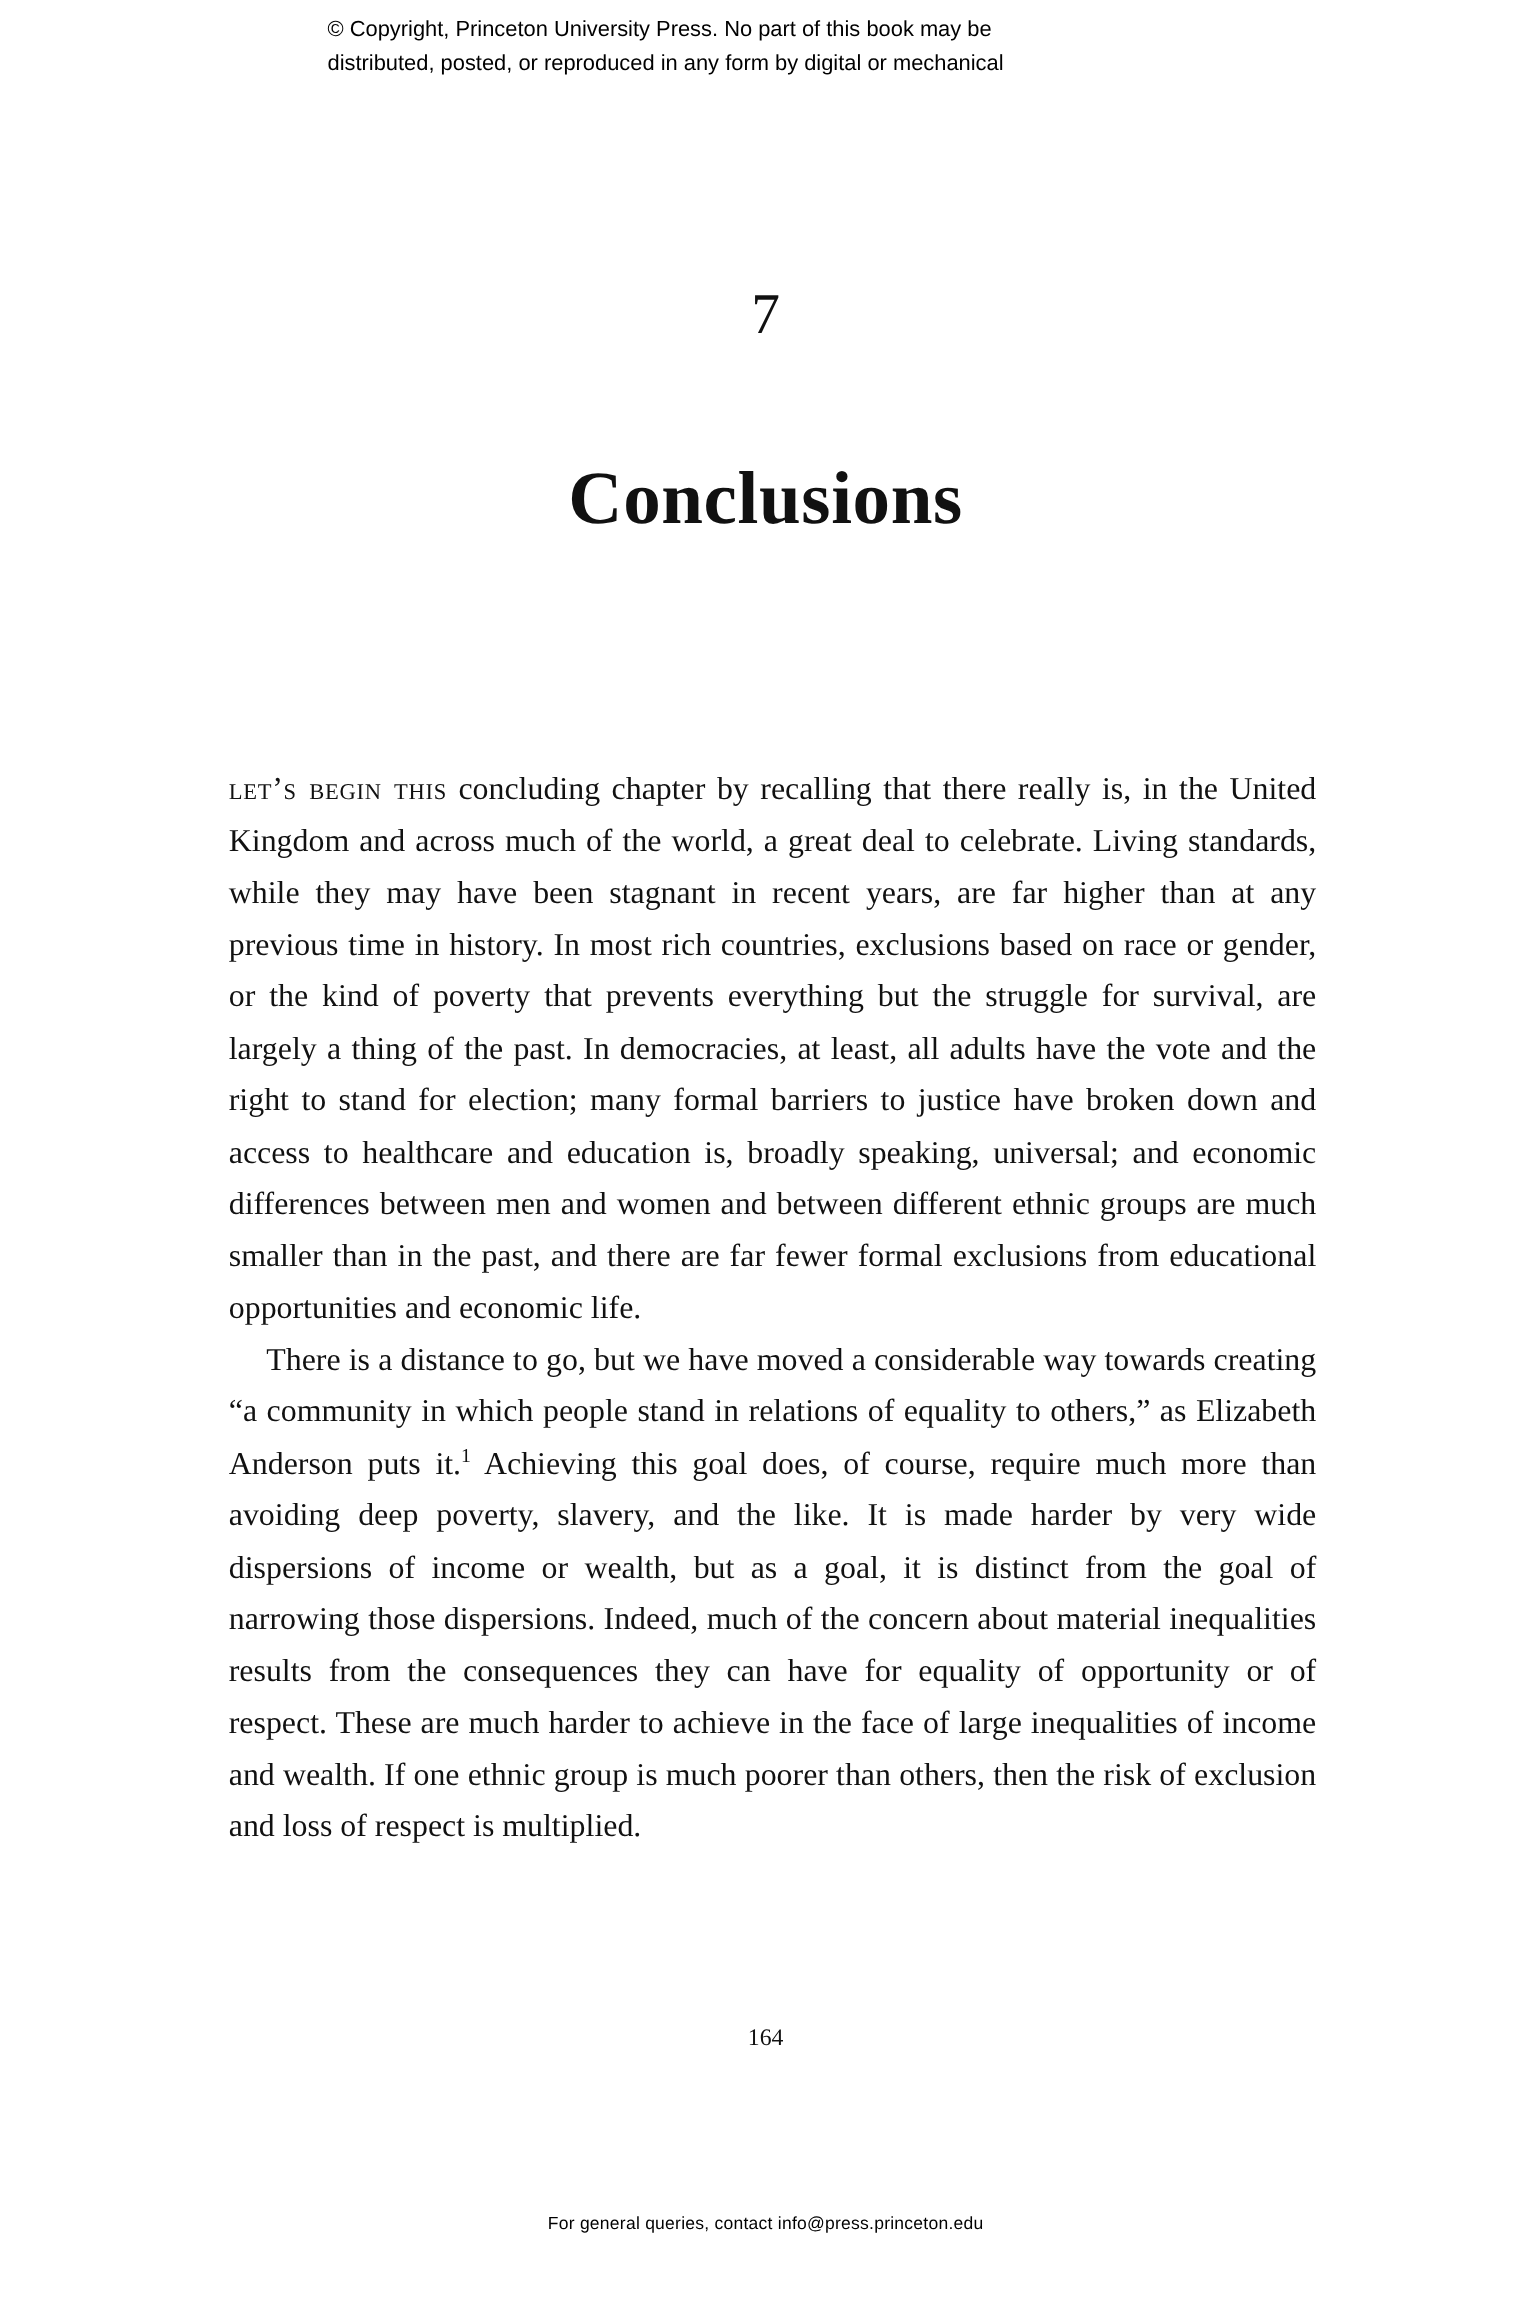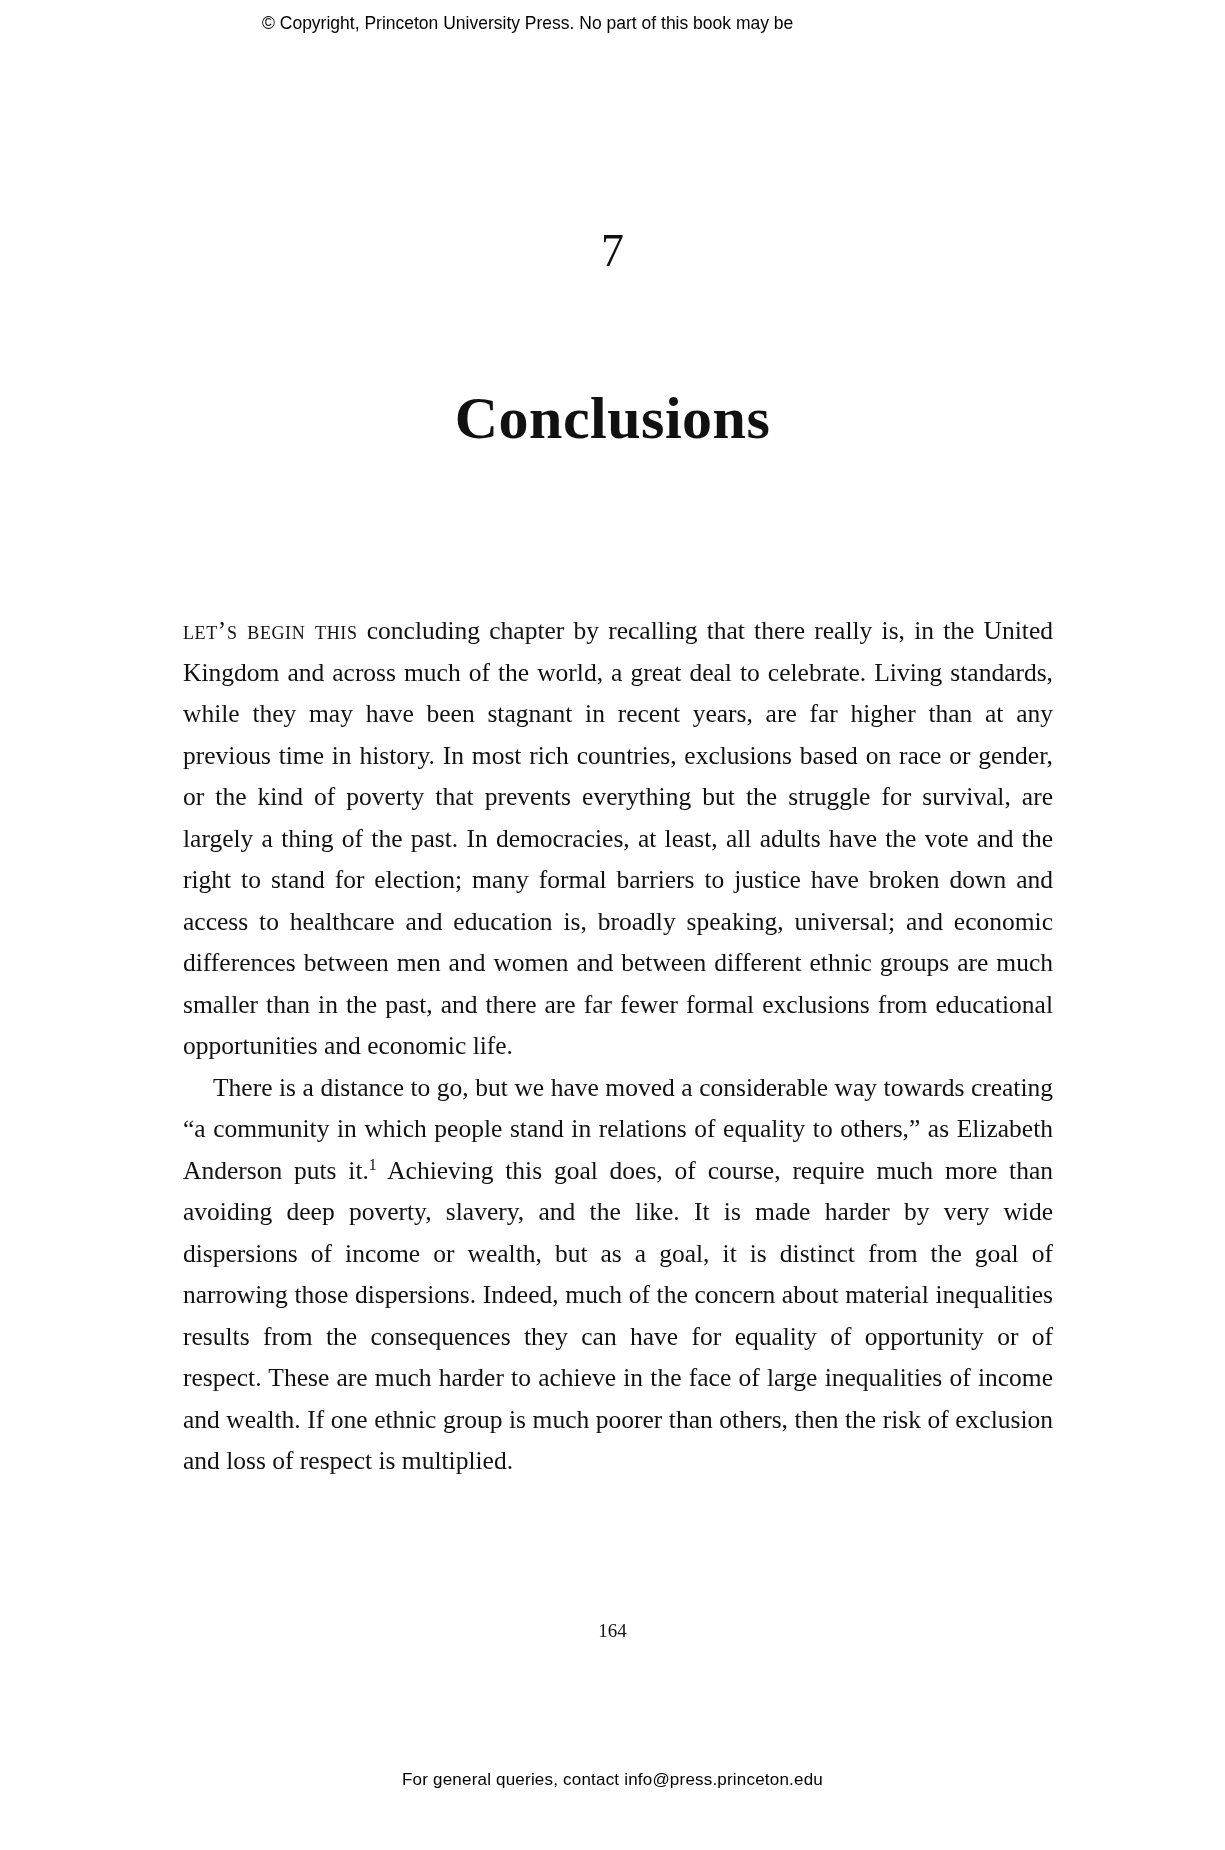--- a/index.html
+++ b/index.html
@@ -38,21 +38,21 @@
     width: 1225px;
     text-align: center;
     font-family: "Liberation Serif", serif;
     font-size: 46px;
     line-height: 1;
     color: #111111;
   }
 
   .chapter-title {
     position: absolute;
-    top: 348px;
+    top: 328px;
     left: 0;
     width: 1225px;
     text-align: center;
     font-family: "Liberation Serif", serif;
     font-size: 60px;
     line-height: 1;
     letter-spacing: 0.5px;
     color: #111111;
   }
 
@@ -95,30 +95,31 @@
     color: #111111;
   }
 
   .footer-queries {
     position: absolute;
     top: 1770px;
     left: 0;
     width: 1225px;
     text-align: center;
     font-family: "Liberation Sans", sans-serif;
-    font-size: 17px;
+    font-size: 14px;
     color: #000000;
     letter-spacing: 0.2px;
   }
 </style>
 </head>
 <body>
 
 <div class="copyright-notice">
   <div>© Copyright, Princeton University Press. No part of this book may be</div>
+  <div>distributed, posted, or reproduced in any form by digital or mechanical</div>
 </div>
 
 <div class="chapter-number">7</div>
 
 <h1 class="chapter-title">Conclusions</h1>
 
 <div class="body-text">
   <p class="para"><span class="smallcaps">let’s begin this</span><span> concluding chapter by recalling that there really is, in the United Kingdom and across much of the world, a great deal to celebrate. Living standards, while they may have been stagnant in recent years, are far higher than at any previous time in history. In most rich countries, exclusions based on race or gender, or the kind of poverty that prevents everything but the struggle for survival, are largely a thing of the past. In democracies, at least, all adults have the vote and the right to stand for election; many formal barriers to justice have broken down and access to healthcare and education is, broadly speaking, universal; and economic differences between men and women and between different ethnic groups are much smaller than in the past, and there are far fewer formal exclusions from educational opportunities and economic life.</span></p>
   <p class="para"><span>There is a distance to go, but we have moved a considerable way towards creating “a community in which people stand in relations of equality to others,” as Elizabeth Anderson puts it.</span><sup>1</sup><span> Achieving this goal does, of course, require much more than avoiding deep poverty, slavery, and the like. It is made harder by very wide dispersions of income or wealth, but as a goal, it is distinct from the goal of narrowing those dispersions. Indeed, much of the concern about material inequalities results from the consequences they can have for equality of opportunity or of respect. These are much harder to achieve in the face of large inequalities of income and wealth. If one ethnic group is much poorer than others, then the risk of exclusion and loss of respect is multiplied.</span></p>
 </div>

